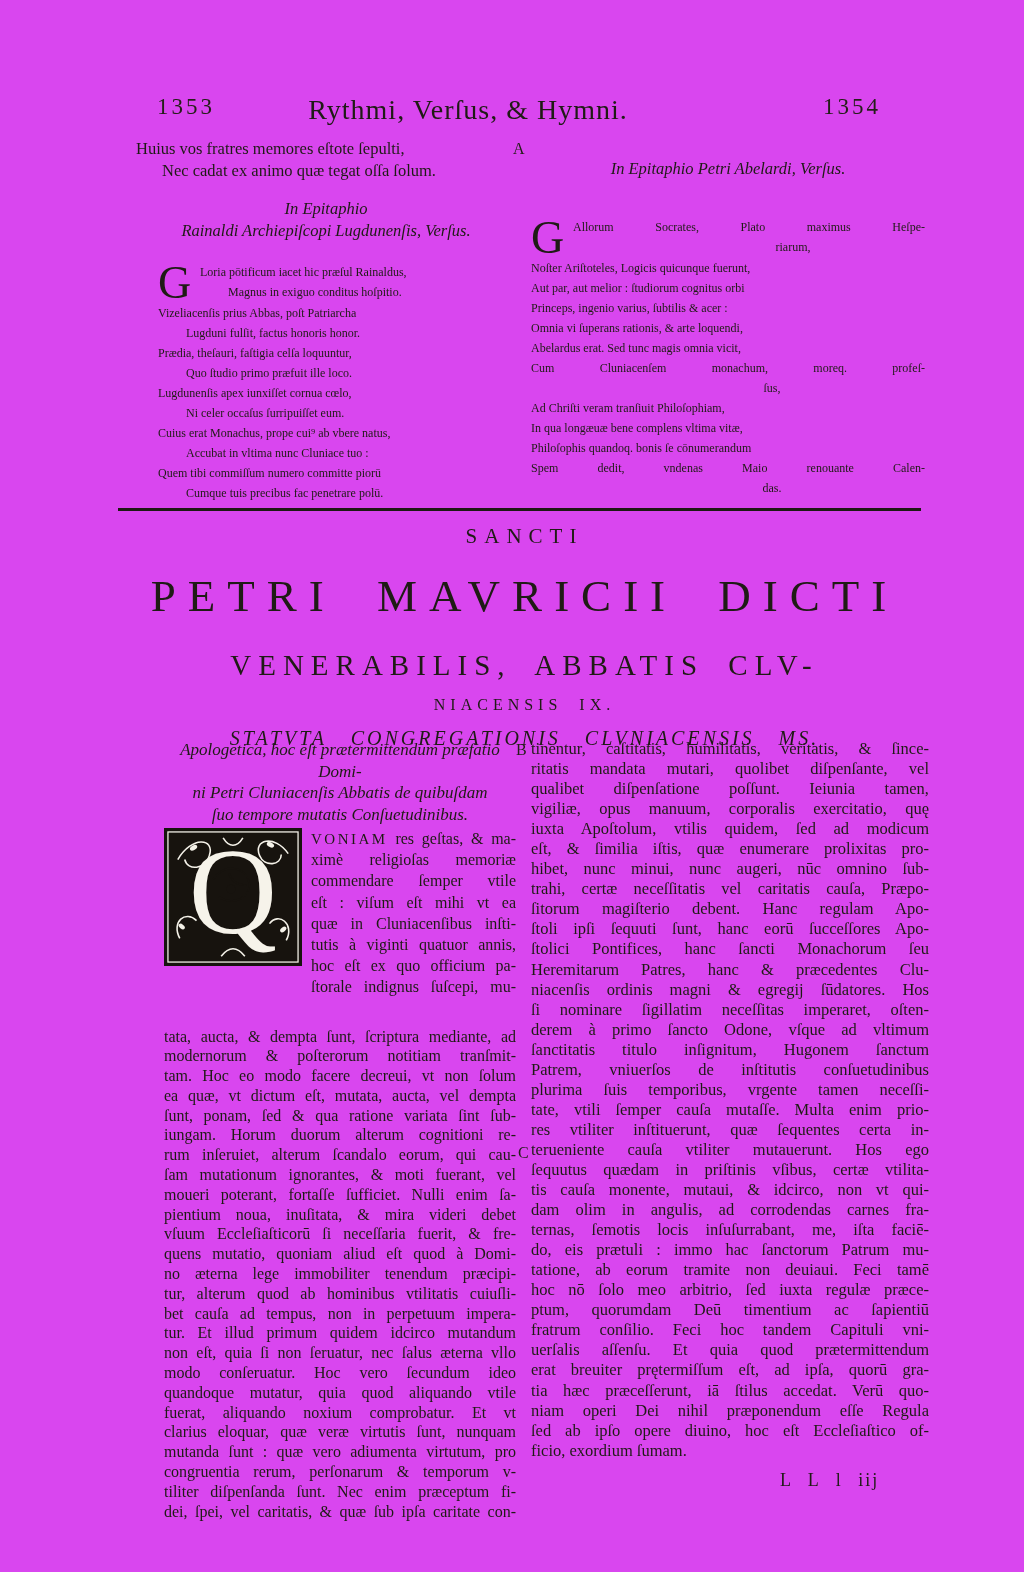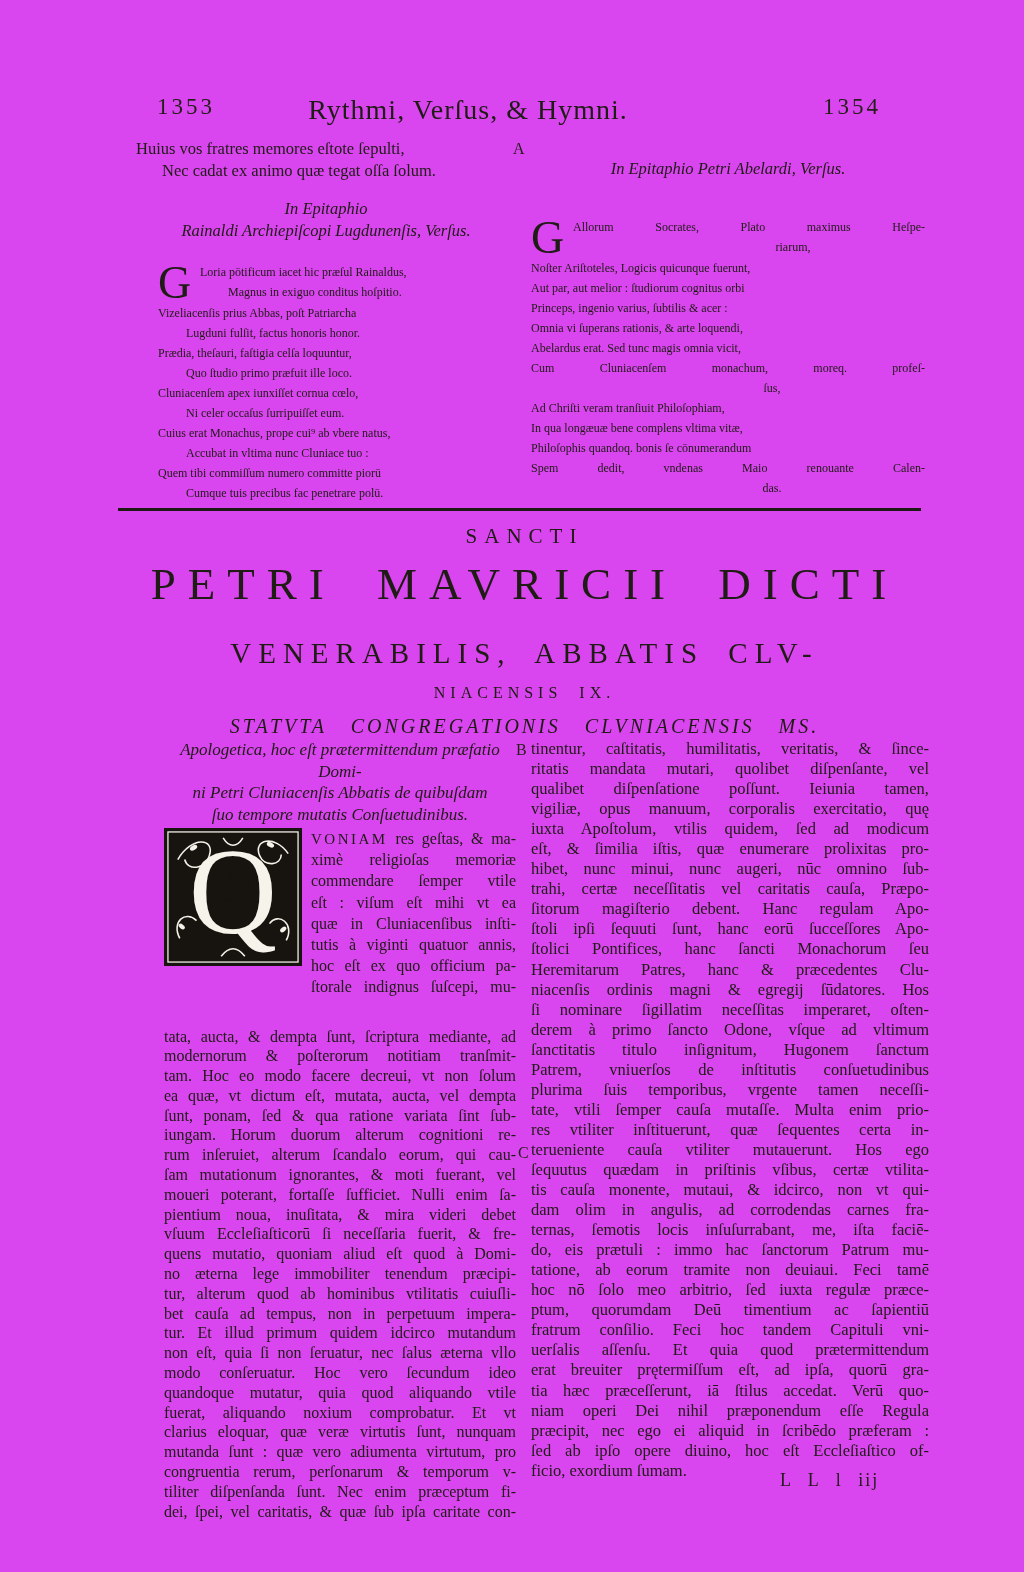--- a/index.html
+++ b/index.html
@@ -34,21 +34,21 @@
   #top-right{position:absolute;left:531px;top:158px;width:394px;}
   #top-right .poem{margin-top:37px;}
   .caprow{display:flex;align-items:flex-start;}
   .dropcap{font-size:46px;line-height:41px;width:42px;flex:0 0 42px;letter-spacing:0;}
   .caplines{flex:1 1 auto;}
   
   #section-rule{position:absolute;left:118px;top:508px;width:803px;height:3px;background:#1d1914;}
   
   #title-block{position:absolute;left:100px;top:524px;width:849px;text-align:center;}
   #title-sancti{font-size:21px;letter-spacing:7px;}
-  #title-main{font-size:45px;letter-spacing:12px;word-spacing:18px;margin-top:9px;}
+  #title-main{font-size:45px;letter-spacing:12px;word-spacing:18px;margin-top:21px;}
   #title-sub{font-size:29px;letter-spacing:7px;word-spacing:10px;margin-top:27px;}
   #title-sub2{font-size:16px;letter-spacing:5px;word-spacing:8px;margin-top:14px;}
   #title-statuta{font-size:20px;font-style:italic;letter-spacing:3px;word-spacing:16px;margin-top:13px;}
   
   #preface{position:absolute;left:164px;top:739px;width:352px;text-align:center;font-style:italic;font-size:17px;line-height:21.5px;}
   
   .bl{text-align:justify;text-align-last:justify;overflow:hidden;}
   .bl.last{text-align-last:left;}
   #body-left{position:absolute;left:164px;top:827px;width:352px;}
   #body-left .opening{display:flex;}
@@ -95,21 +95,21 @@
         <div class="pl">Loria pōtificum iacet hic præſul Rainaldus,</div>
             <div class="pl ind">Magnus in exiguo conditus hoſpitio.</div>
           </div>
       </div>
       <div>
 
       <div class="pl">Vizeliacenſis prius Abbas, poſt Patriarcha</div>
           <div class="pl ind">Lugduni fulſit, factus honoris honor.</div>
           <div class="pl">Prædia, theſauri, faſtigia celſa loquuntur,</div>
           <div class="pl ind">Quo ſtudio primo præfuit ille loco.</div>
-          <div class="pl">Cluniacenſem apex iunxiſſet cornua cœlo,</div>
+          <div class="pl">Lugdunenſis apex iunxiſſet cornua cœlo,</div>
           <div class="pl ind">Ni celer occaſus ſurripuiſſet eum.</div>
           <div class="pl">Cuius erat Monachus, prope cui⁹ ab vbere natus,</div>
           <div class="pl ind">Accubat in vltima nunc Cluniace tuo :</div>
           <div class="pl">Quem tibi commiſſum numero committe piorū</div>
           <div class="pl ind">Cumque tuis precibus fac penetrare polū.</div>
         </div>
     </div>
   </div>
 
   <div id="top-right">
@@ -257,20 +257,19 @@
       <div class="bl">ternas, ſemotis locis inſuſurrabant, me, iſta faciē-</div>
       <div class="bl">do, eis prætuli : immo hac ſanctorum Patrum mu-</div>
       <div class="bl">tatione, ab eorum tramite non deuiaui. Feci tamē</div>
       <div class="bl">hoc nō ſolo meo arbitrio, ſed iuxta regulæ præce-</div>
       <div class="bl">ptum, quorumdam Deū timentium ac ſapientiū</div>
       <div class="bl">fratrum conſilio. Feci hoc tandem Capituli vni-</div>
       <div class="bl">uerſalis aſſenſu. Et quia quod prætermittendum</div>
       <div class="bl">erat breuiter prętermiſſum eſt, ad ipſa, quorū gra-</div>
       <div class="bl">tia hæc præceſſerunt, iā ſtilus accedat. Verū quo-</div>
       <div class="bl">niam operi Dei nihil præponendum eſſe Regula</div>
-      <div class="bl">præcipit, nec ego ei aliquid in ſcribēdo præferam :</div>
       <div class="bl">ſed ab ipſo opere diuino, hoc eſt Eccleſiaſtico of-</div>
       <div class="bl last">ficio, exordium ſumam.</div>
     </div>
 
   <div id="signature">L L l iij</div>
 
 </div>
 
 </body></html>

